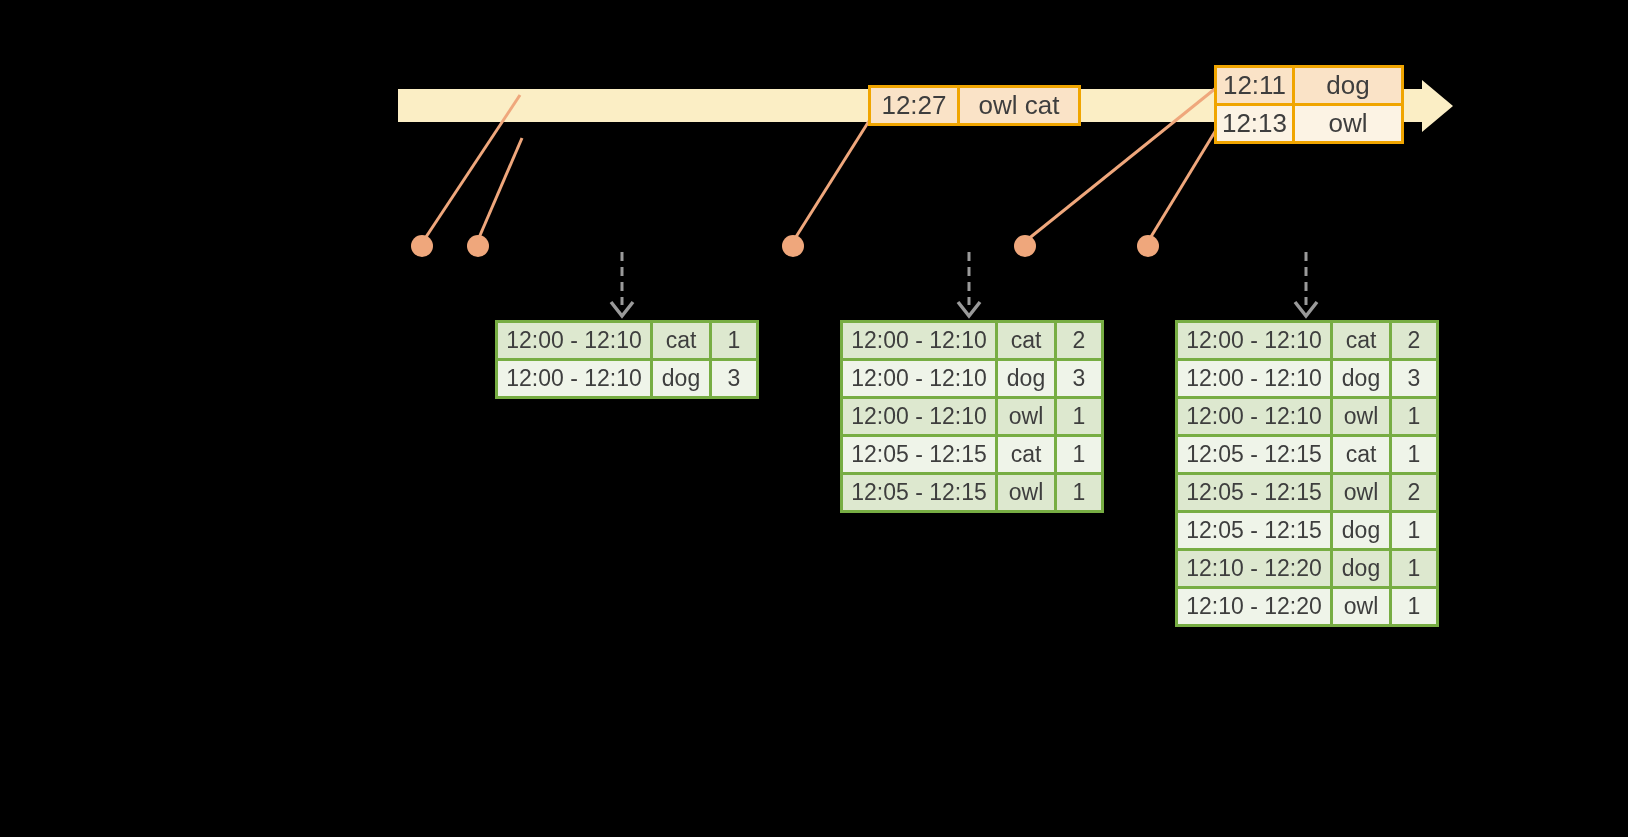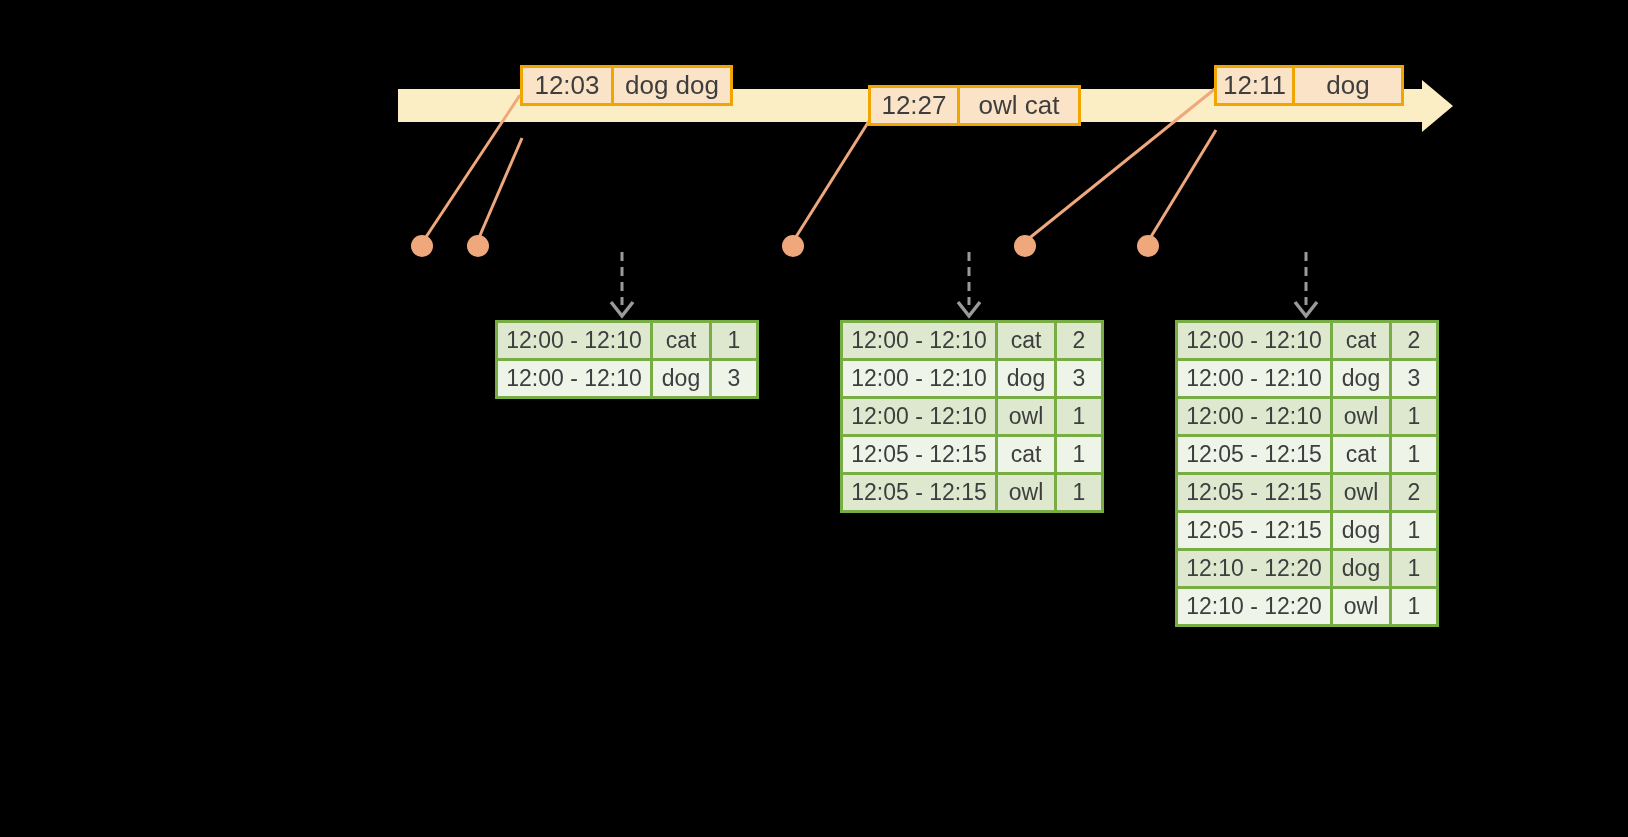--- a/index.html
+++ b/index.html
@@ -89,42 +89,42 @@
     <polyline class="trigger-head" points="958,302 969,316 980,302"></polyline>
   </g>
   <g>
     <line class="trigger-shaft" x1="1306" y1="252" x2="1306" y2="305"></line>
     <polyline class="trigger-head" points="1295,302 1306,316 1317,302"></polyline>
   </g>
 </svg>
 
 <table class="abs etable et1">
   <tbody>
-  <tr>
-    <td class="c-time">12:03</td>
-    <td class="c-words">dog dog</td>
-  </tr>
 </tbody>
   </table>
 
 <table class="abs etable et2">
   <tbody>
       <tr>
     <td class="c-time">12:27</td>
     <td class="c-words">owl cat</td>
   </tr>
 </tbody>
   </table>
 
 <table class="abs etable et3">
   <tbody>
       <tr>
     <td class="c-time">12:11</td>
     <td class="c-words">dog</td>
   </tr>
+  <tr>
+    <td class="c-time">12:13</td>
+    <td class="c-words">owl</td>
+  </tr>
 </tbody>
   </table>
 
 <table class="abs rtable rt1">
   <tbody>
       <tr>
     <td class="c-window">12:00 - 12:10</td>
     <td class="c-word">cat</td>
     <td class="c-count">1</td>
   </tr>

